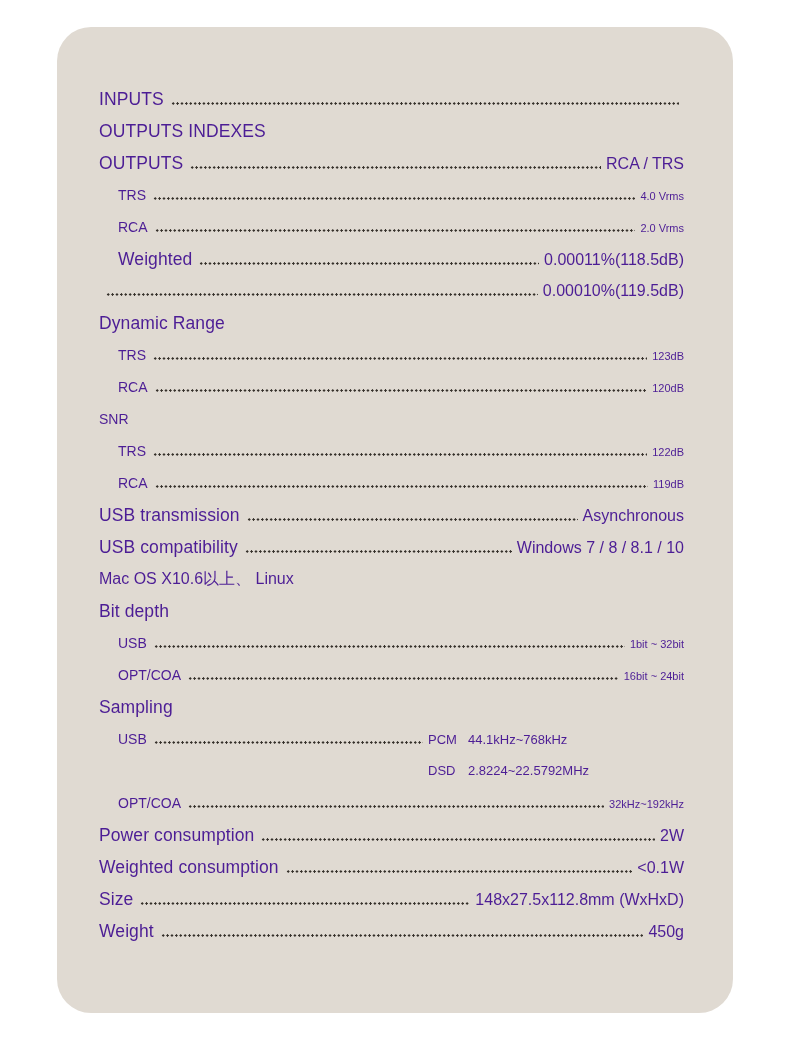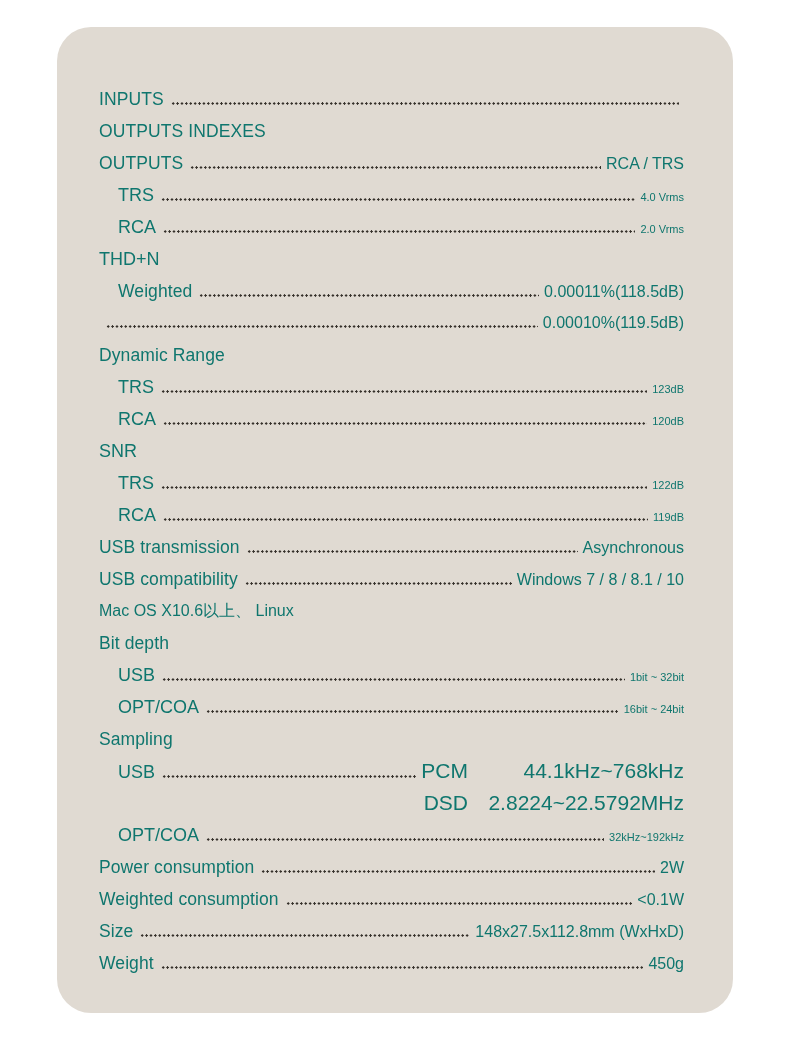--- a/index.html
+++ b/index.html
@@ -18,49 +18,49 @@
   .card {
     position: absolute;
     left: 57px;
     top: 27px;
     width: 676px;
     height: 986px;
     background: #e0dad2;
     border-radius: 34px;
     box-sizing: border-box;
     padding: 56px 49px 0 42px;
-    color: #0f766e;
+    color: #4c1d95;
   }
   .row {
     display: flex;
     align-items: baseline;
     height: 32px;
     line-height: 32px;
     white-space: nowrap;
   }
   .lbl-lg  { font-size: 17.5px; letter-spacing: 0.1px; }
   .val-lg  { font-size: 16px; }
-  .lbl-sm  { font-size: 18px; }
+  .lbl-sm  { font-size: 14px; }
   .val-sm  { font-size: 11px; }
-  .t-mid   { font-size: 21px; }
+  .t-mid   { font-size: 13px; }
   .indent  { padding-left: 19px; }
   .leader {
     flex: 1 1 auto;
     height: 3px;
     margin: 0 5px 0 7px;
     background-image: radial-gradient(circle, #35302a 1.05px, rgba(0,0,0,0) 1.35px);
     background-size: 4.4px 3px;
     background-repeat: repeat-x;
     background-position: left bottom;
   }
   .spacer { flex: 1 1 auto; }
   .mid { min-width: 40px; }
   .valbox {
     width: 216px;
-    text-align: right;
+    text-align: left;
   }
   .r-cont { justify-content: flex-start; }
 </style>
 </head>
 <body>
 
 <div class="stage">
   <div class="card">
 
     <div class="row">
@@ -83,23 +83,20 @@
       <span class="leader"></span>
       <span class="val-sm">4.0 Vrms</span>
     </div>
 
     <div class="row">
       <span class="lbl-sm indent">RCA</span>
       <span class="leader"></span>
       <span class="val-sm">2.0 Vrms</span>
     </div>
 
-    <div class="row">
-      <span class="lbl-sm">THD+N</span>
-    </div>
 
     <div class="row">
       <span class="lbl-lg indent">Weighted</span>
       <span class="leader"></span>
       <span class="val-lg">0.00011%(118.5dB)</span>
     </div>
 
     <div class="row">
       <span class="leader"></span>
       <span class="val-lg">0.00010%(119.5dB)</span>

